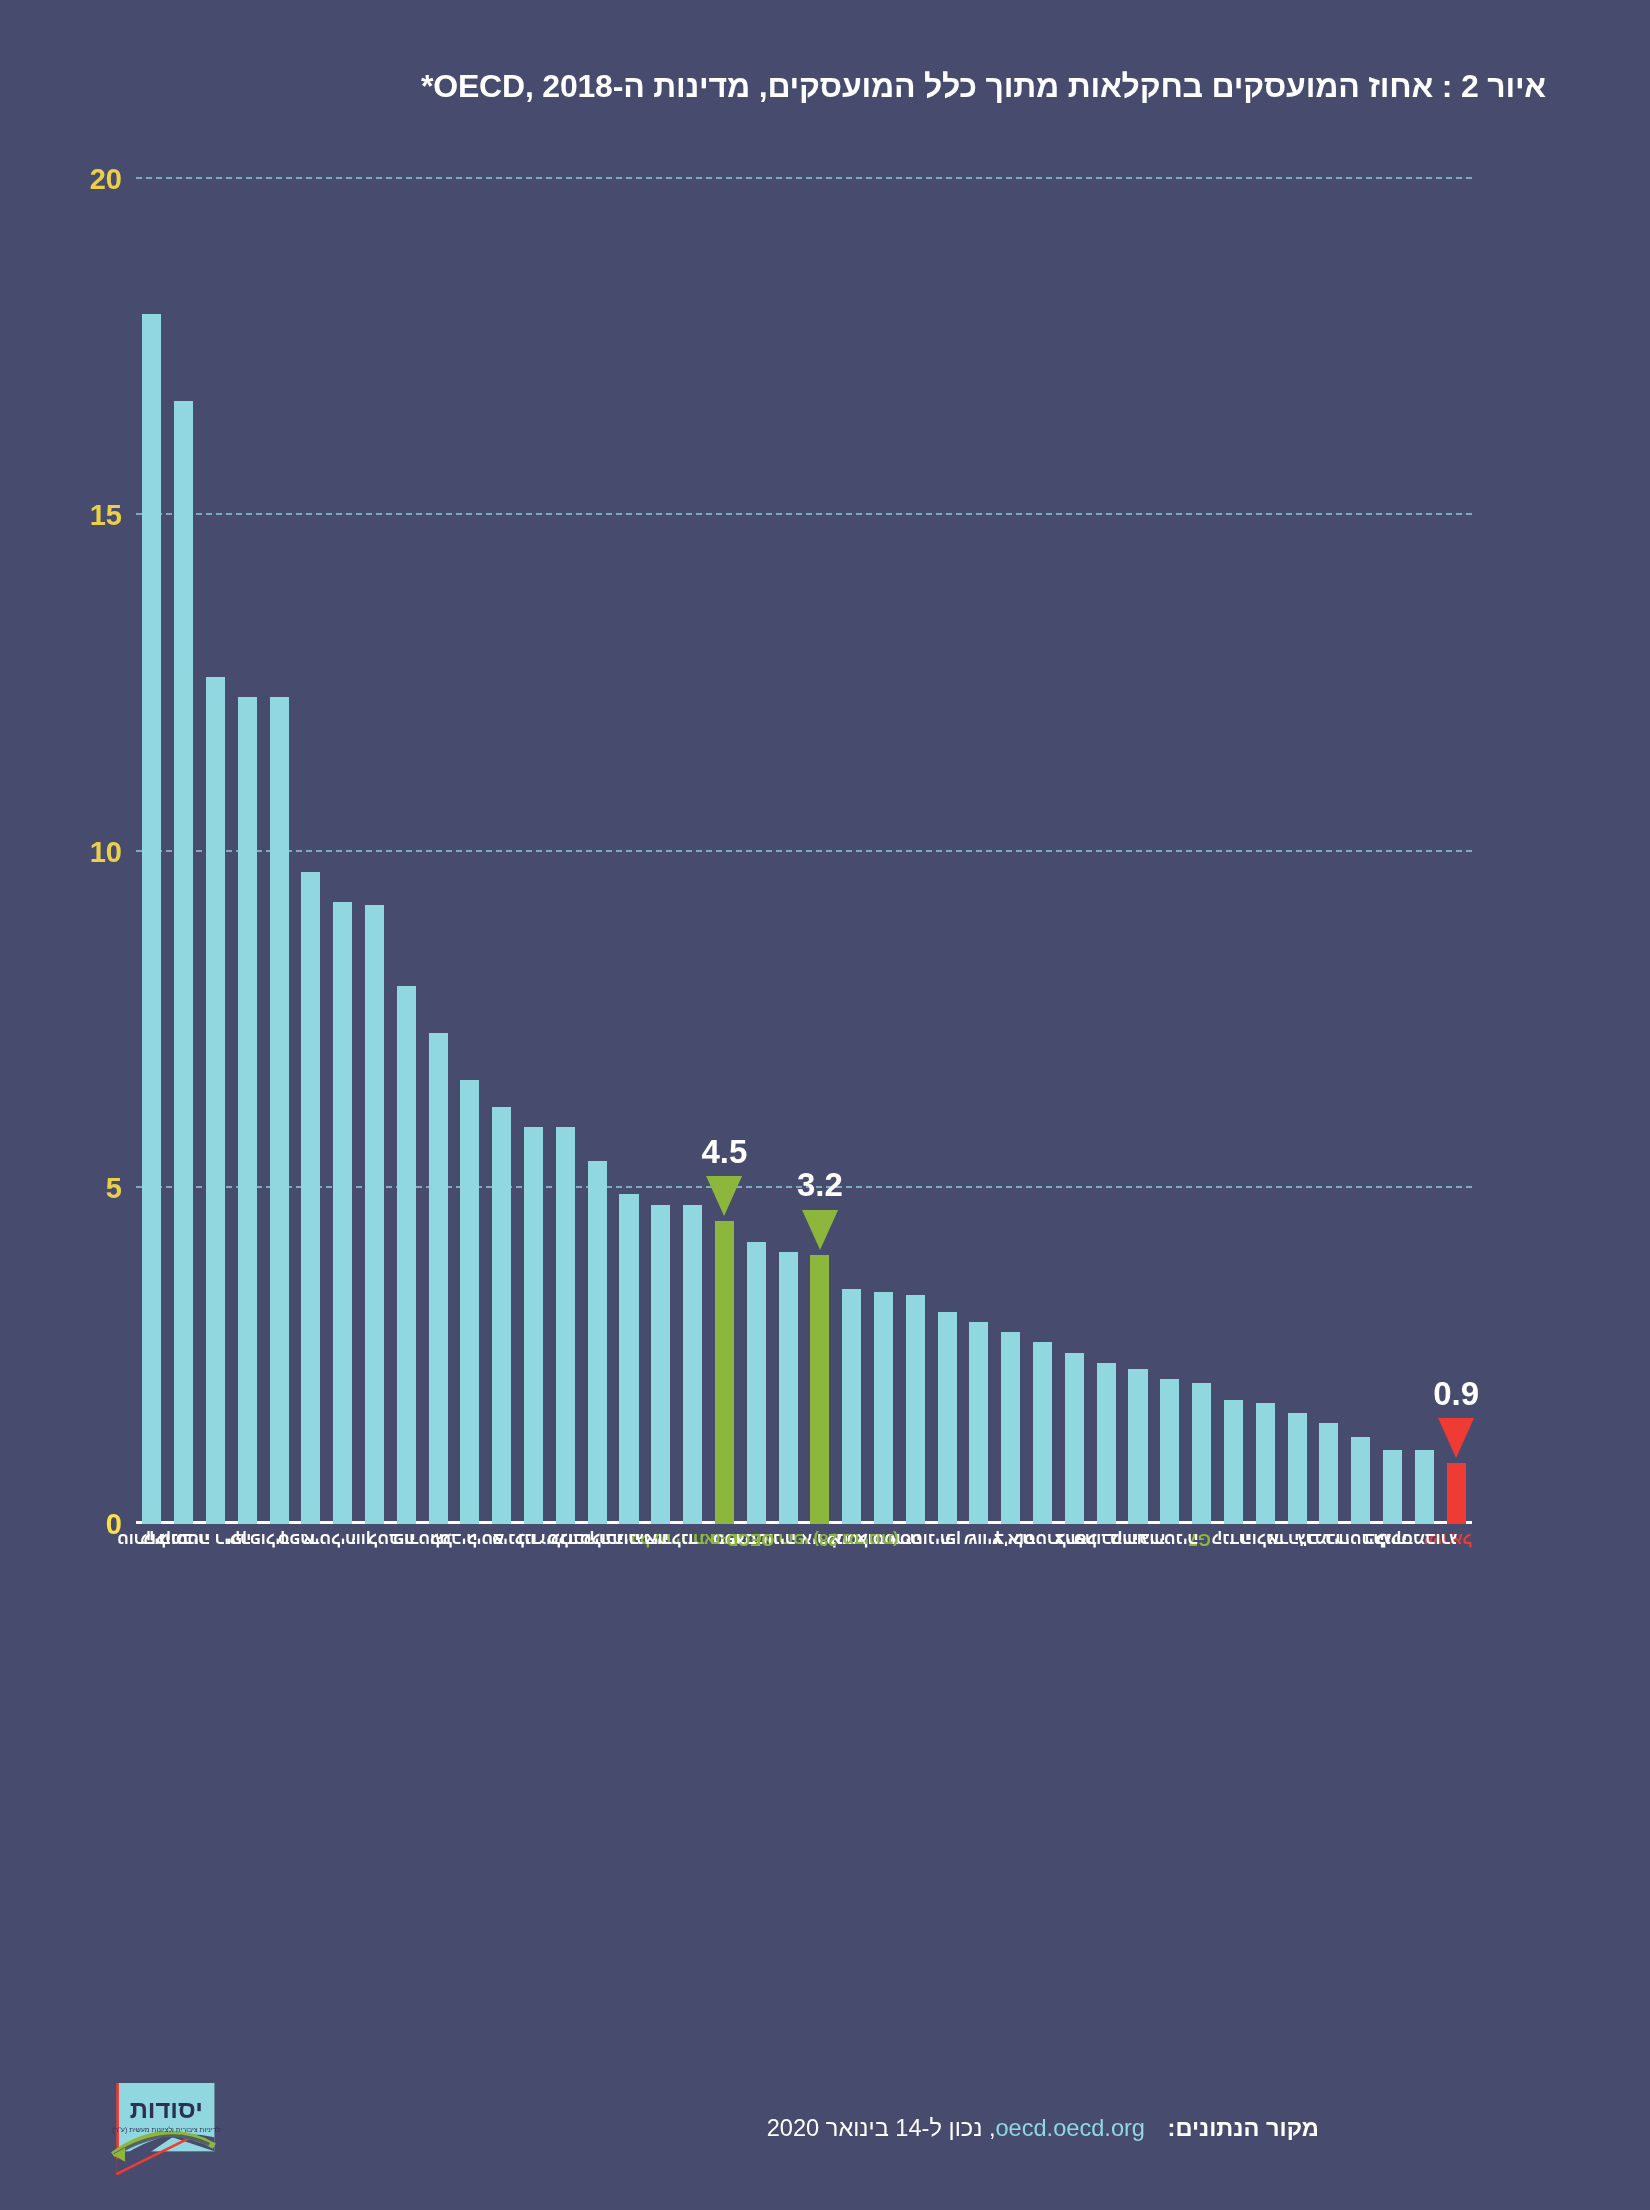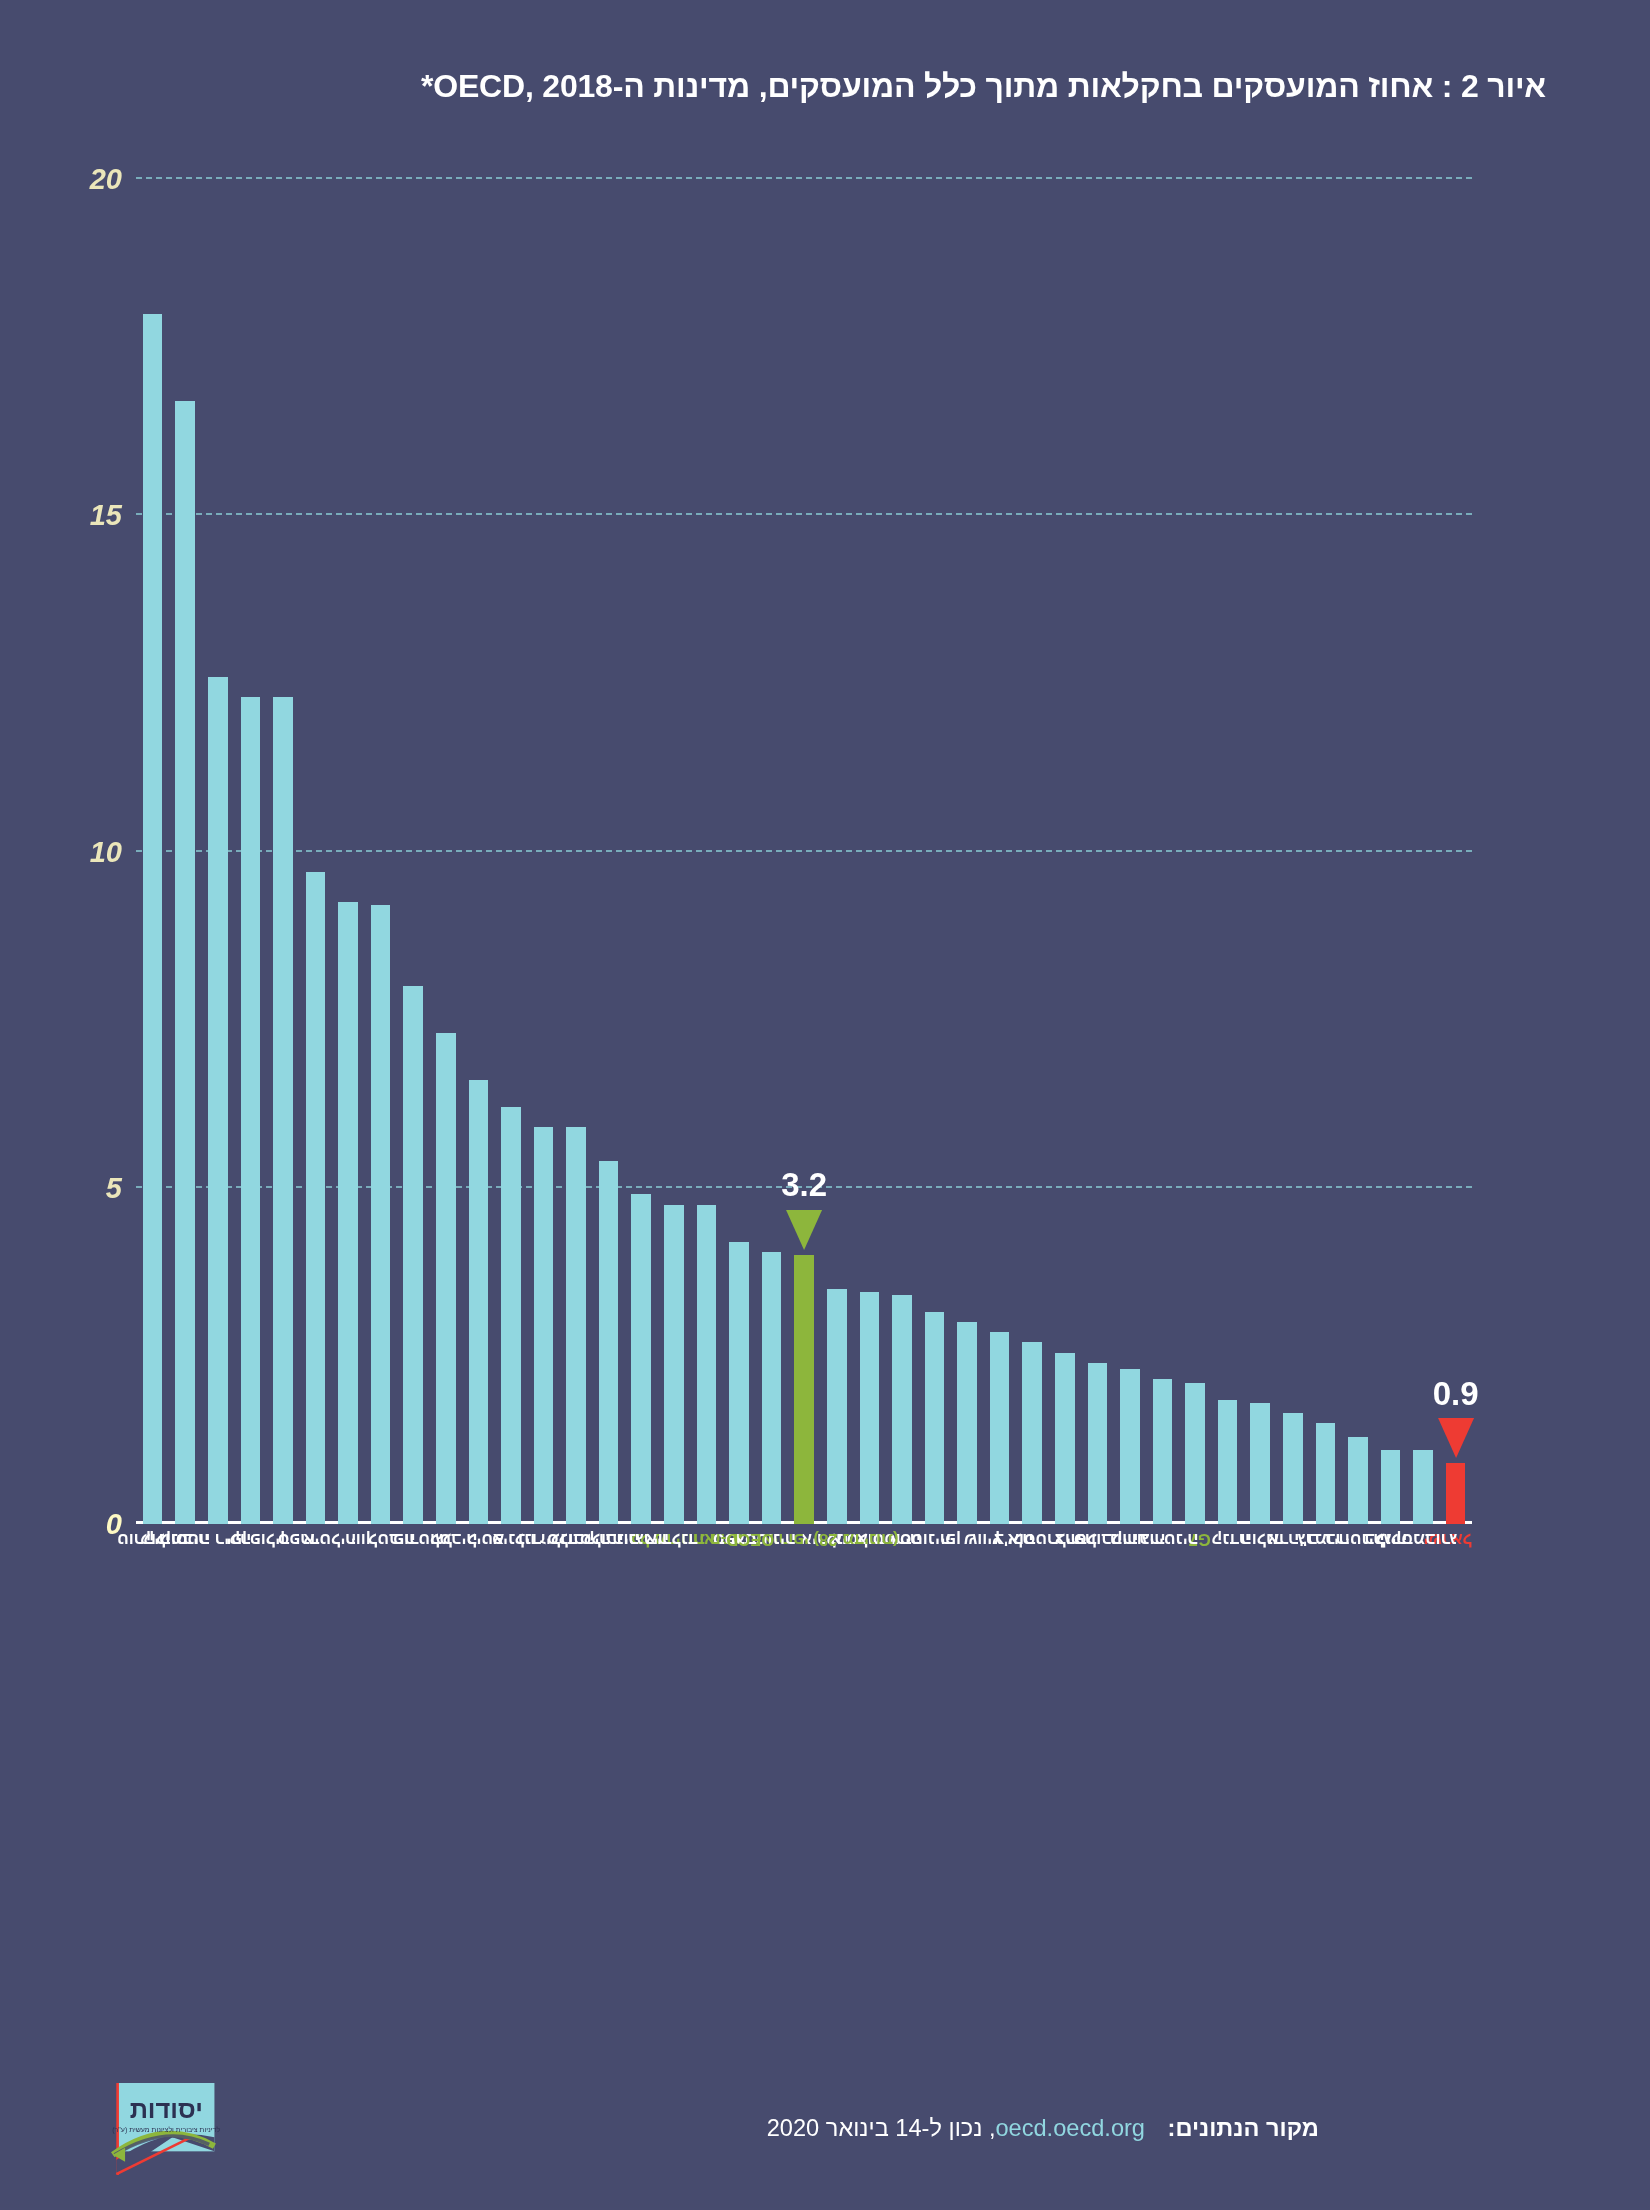--- a/index.html
+++ b/index.html
@@ -47,23 +47,22 @@
     border-top:3.5px solid #ffffff;
     opacity:1;
   }
   .y-tick{
     position:absolute;
     right:100%;
     margin-right:14px;
     transform:translateY(-50%);
     font-size:29px;
     font-weight:bold;
-    color:#fef9c3;
+    color:#fde047;
     line-height:1;
-    font-style:italic;
   }
 
   
   .bars{
     position:absolute;
     left:0; right:0; bottom:0;
     height:100%;
     display:flex;
     flex-direction:row;
     align-items:flex-end;
@@ -274,20 +273,27 @@
           <div class="callout green" style="bottom: calc(20% + 5.2px);">
             <div class="val">3.2</div>
             <div class="tri"></div>
           </div>
         </div>
         <div class="bar-slot">
           <div class="bar" title="אסטוניה: 4.05" style="height: 20.25%;"></div>
         </div>
         <div class="bar-slot">
           <div class="bar" title="ספרד: 4.2" style="height: 21%;"></div>
+        </div>
+        <div class="bar-slot">
+          <div class="bar green" title="כל מדינות ה-OECD: 4.5" style="height: 22.5%;"></div>
+          <div class="callout green" style="bottom: calc(22.5% + 5.2px);">
+            <div class="val">4.5</div>
+            <div class="tri"></div>
+          </div>
         </div>
         <div class="bar-slot">
           <div class="bar" title="אירלנד: 4.75" style="height: 23.75%;"></div>
         </div>
         <div class="bar-slot">
           <div class="bar" title="הונגריה: 4.75" style="height: 23.75%;"></div>
         </div>
         <div class="bar-slot">
           <div class="bar" title="סלובניה: 4.9" style="height: 24.5%;"></div>
         </div>

